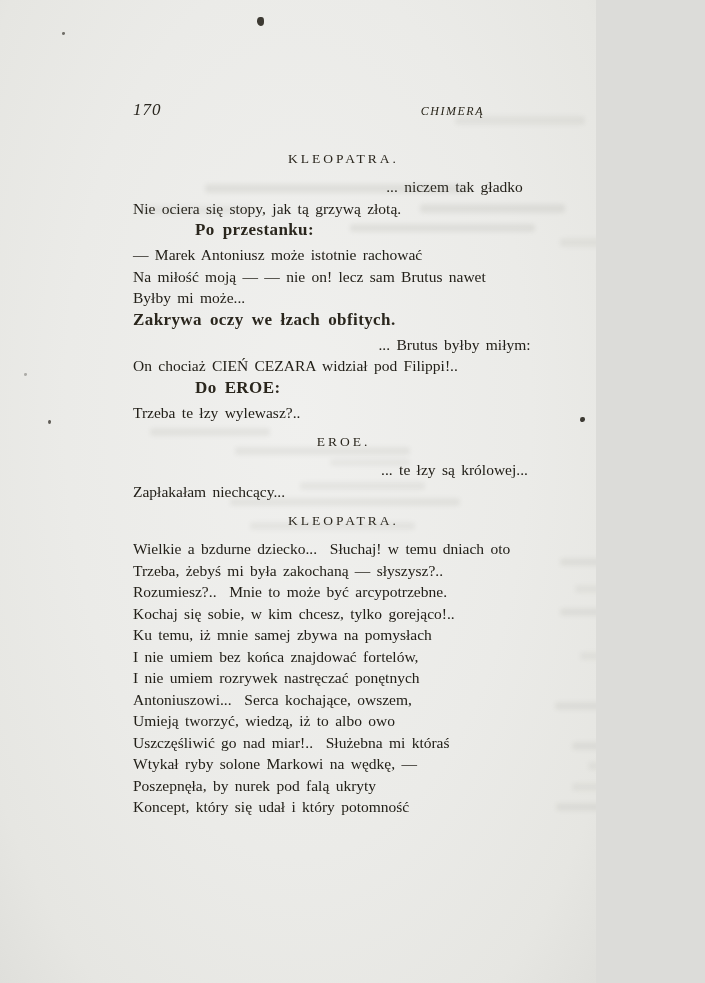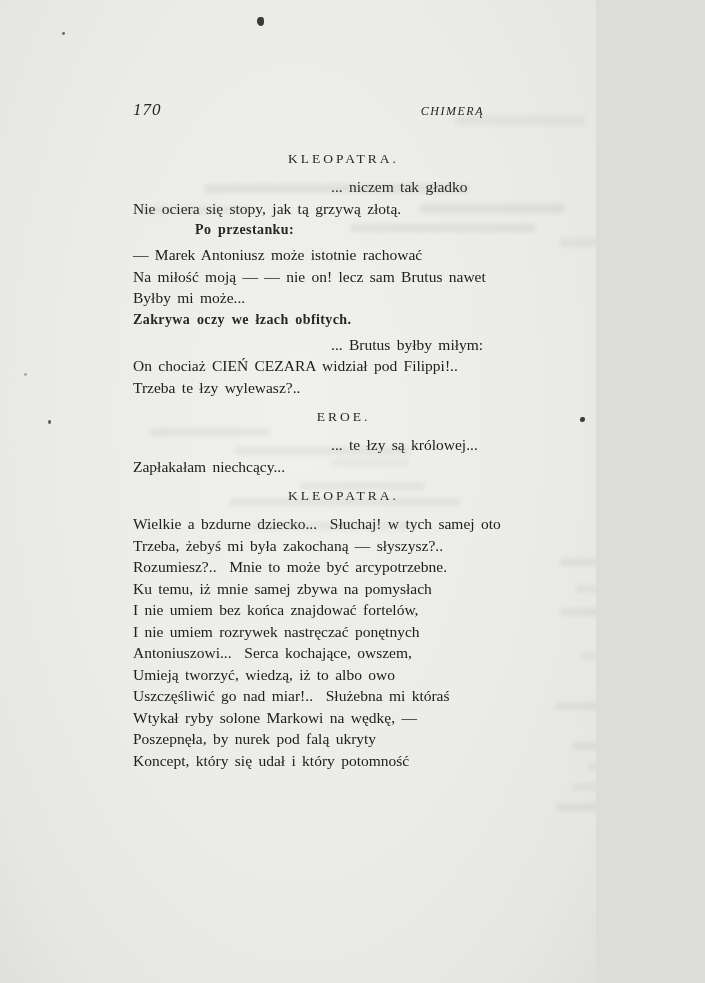--- a/index.html
+++ b/index.html
@@ -44,32 +44,32 @@
     top: 140px;
     width: 445px;
   }
   .verse-line {
     font-size: 15.5px;
     line-height: 21.5px;
     white-space: pre;
     word-spacing: 0.16em;
     color: #232019;
   }
-  .continuation { padding-left: 198px; }
+  .continuation { padding-left: 198px; text-align: center; }
   .speaker {
     font-size: 13.5px;
     line-height: 15px;
     letter-spacing: 3px;
     text-align: center;
     padding-right: 24px;
     margin: 11px 0 10px 0;
     color: #2a261d;
   }
   .stage-direction {
-    font-size: 14px;
+    font-size: 17px;
     line-height: 13px;
     font-weight: bold;
     letter-spacing: 0.4px;
     word-spacing: 0.2em;
     margin: 4px 0 8px 0;
     color: #2a261d;
     white-space: pre;
   }
   .stage-direction.indented { margin-left: 62px; }
 
@@ -104,28 +104,30 @@
       <div class="speaker">KLEOPATRA.</div>
       <div class="verse-line continuation">... niczem tak gładko</div>
       <div class="verse-line">Nie ociera się stopy, jak tą grzywą złotą.</div>
       <div class="stage-direction indented">Po przestanku:</div>
       <div class="verse-line">— Marek Antoniusz może istotnie rachować</div>
       <div class="verse-line">Na miłość moją — — nie on! lecz sam Brutus nawet</div>
       <div class="verse-line">Byłby mi może...</div>
       <div class="stage-direction">Zakrywa oczy we łzach obfitych.</div>
       <div class="verse-line continuation">... Brutus byłby miłym:</div>
       <div class="verse-line">On chociaż CIEŃ CEZARA widział pod Filippi!..</div>
+      <div class="stage-direction indented">Do EROE:</div>
       <div class="verse-line">Trzeba te łzy wylewasz?..</div>
       <div class="speaker">EROE.</div>
       <div class="verse-line continuation">... te łzy są królowej...</div>
       <div class="verse-line">Zapłakałam niechcący...</div>
       <div class="speaker">KLEOPATRA.</div>
-      <div class="verse-line">Wielkie a bzdurne dziecko...  Słuchaj! w tych samej oto</div>
+      <div class="verse-line">Wielkie a bzdurne dziecko...  Słuchaj! w temu dniach oto</div>
       <div class="verse-line">Trzeba, żebyś mi była zakochaną — słyszysz?..</div>
       <div class="verse-line">Rozumiesz?..  Mnie to może być arcypotrzebne.</div>
+      <div class="verse-line">Kochaj się sobie, w kim chcesz, tylko gorejąco!..</div>
       <div class="verse-line">Ku temu, iż mnie samej zbywa na pomysłach</div>
       <div class="verse-line">I nie umiem bez końca znajdować fortelów,</div>
       <div class="verse-line">I nie umiem rozrywek nastręczać ponętnych</div>
       <div class="verse-line">Antoniuszowi...  Serca kochające, owszem,</div>
       <div class="verse-line">Umieją tworzyć, wiedzą, iż to albo owo</div>
       <div class="verse-line">Uszczęśliwić go nad miar!..  Służebna mi któraś</div>
       <div class="verse-line">Wtykał ryby solone Markowi na wędkę, —</div>
       <div class="verse-line">Poszepnęła, by nurek pod falą ukryty</div>
       <div class="verse-line">Koncept, który się udał i który potomność</div>
     </div>

